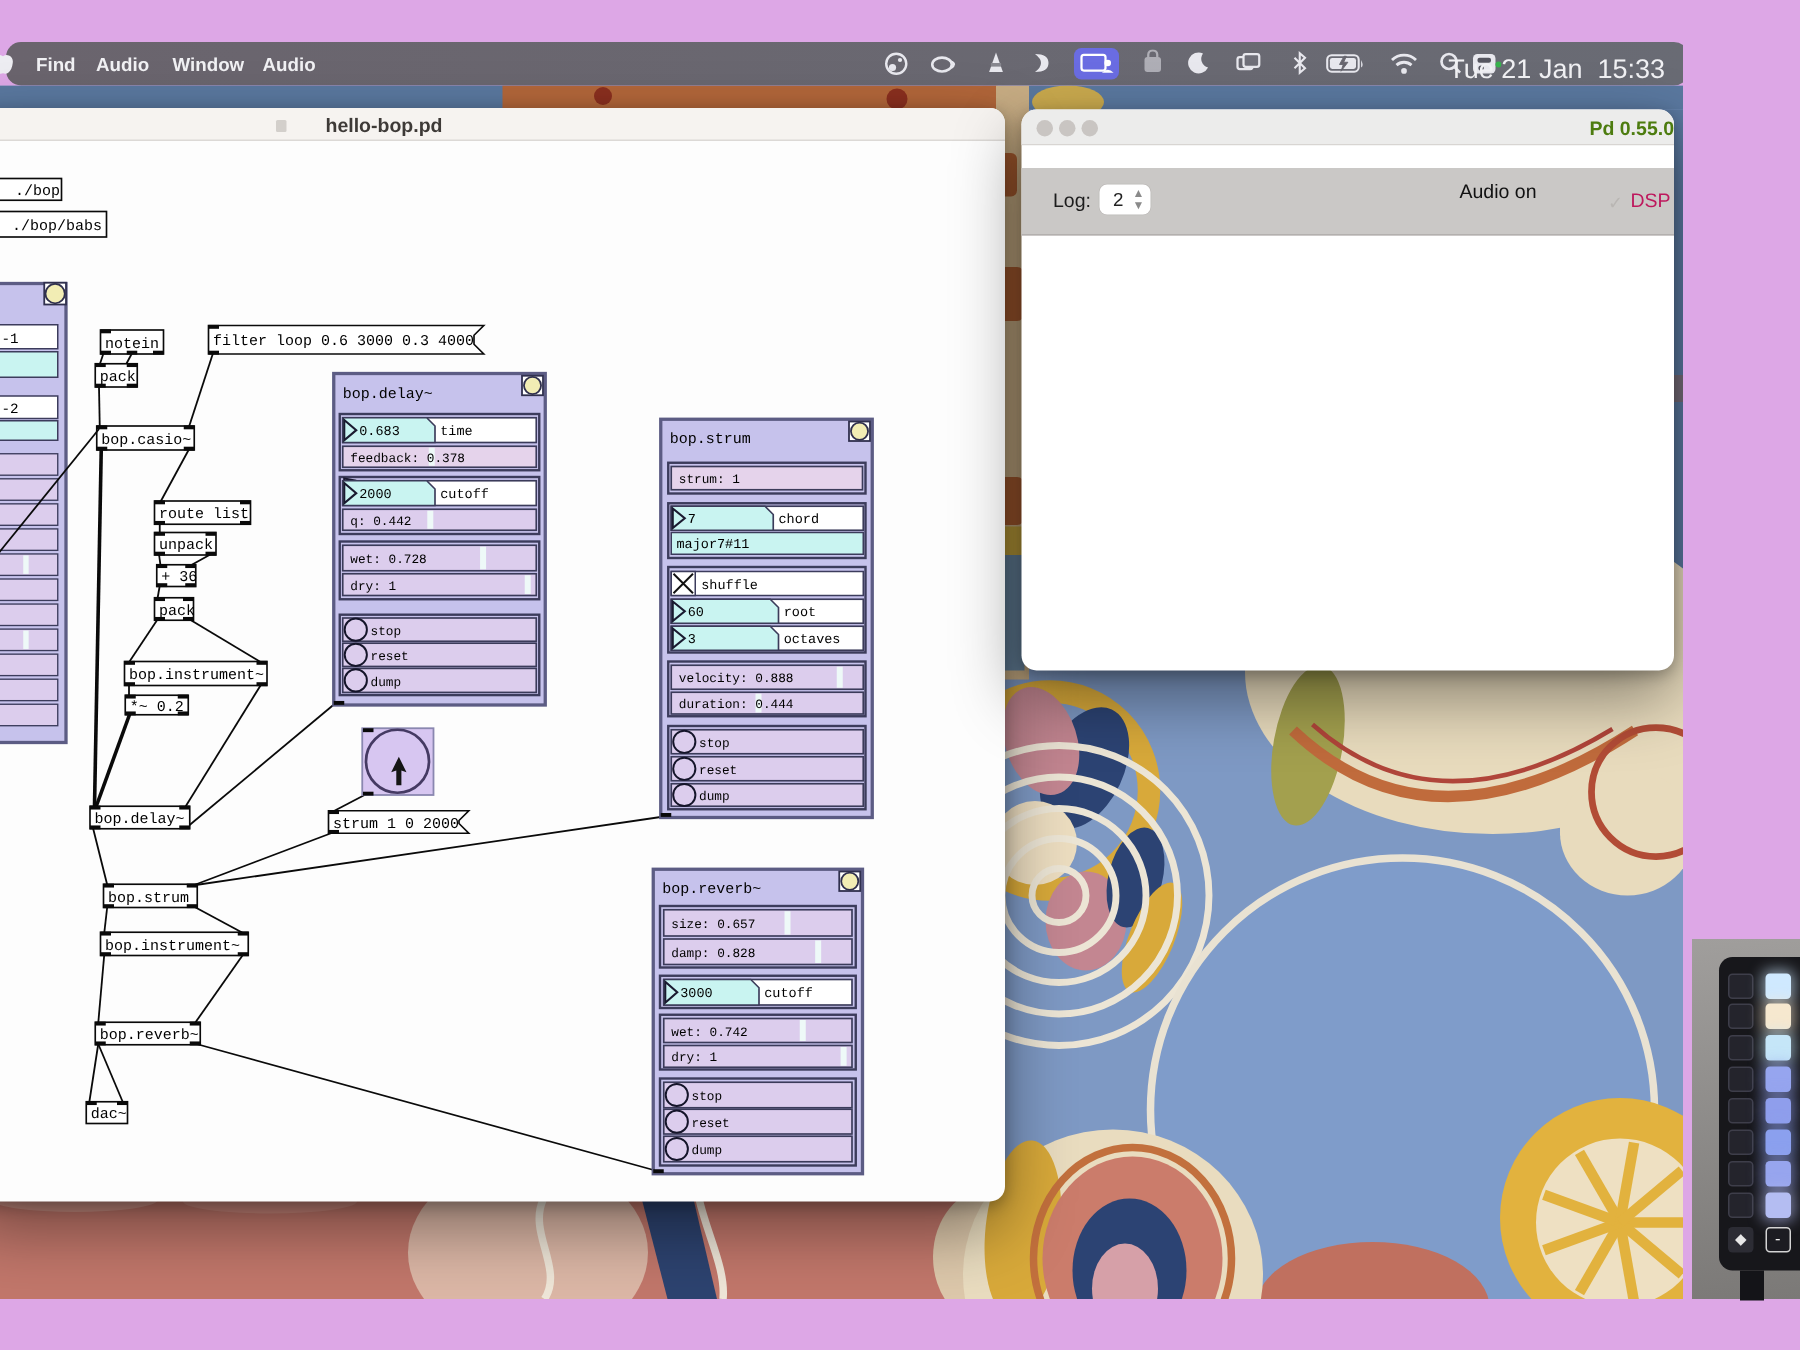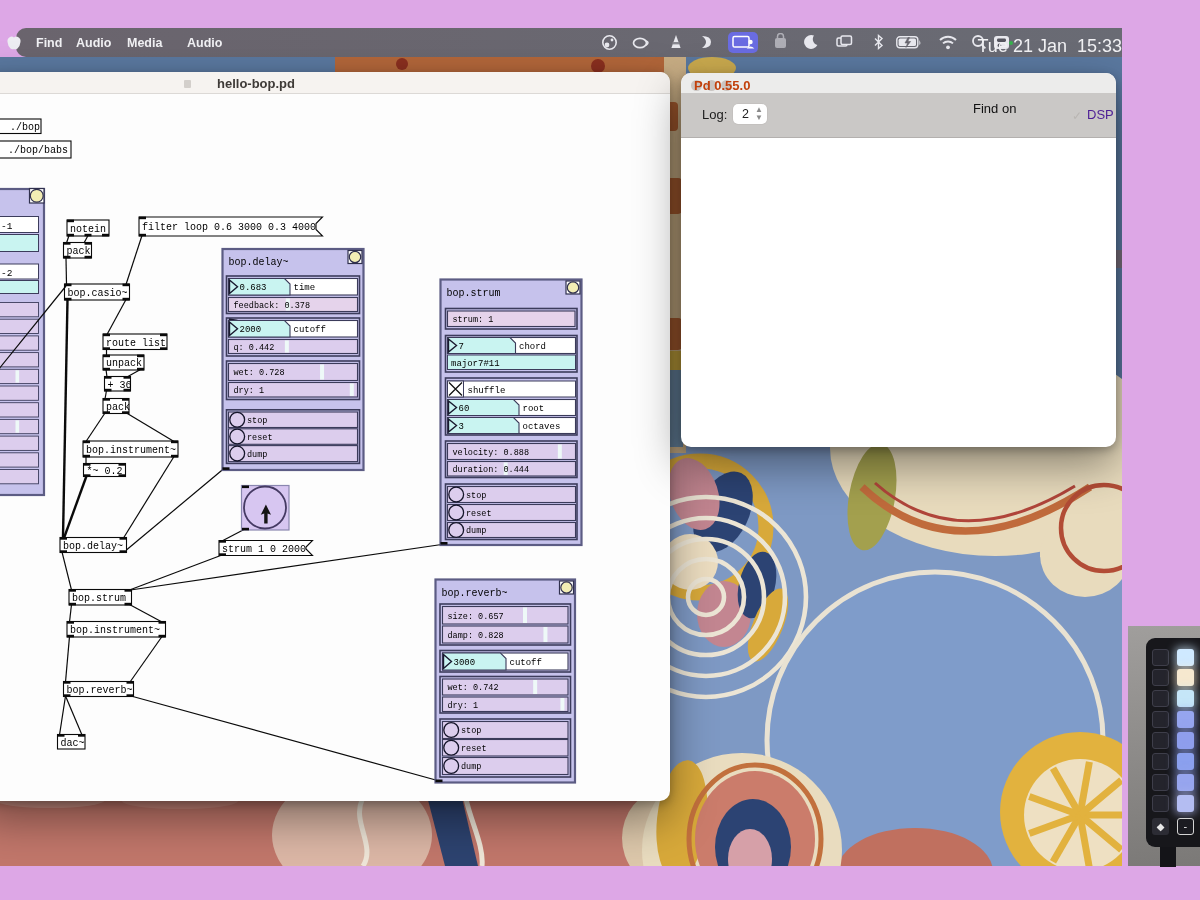--- a/index.html
+++ b/index.html
@@ -1,50 +1,50 @@
 <!DOCTYPE html>
 <html><head><meta charset="utf-8"><style>
 * { margin:0; padding:0; box-sizing:border-box; }
 html,body { width:1200px; height:900px; overflow:hidden; background:#dda7e6; font-family:"Liberation Sans", sans-serif; }
 #screen { position:absolute; left:0; top:28px; width:1122px; height:838px; overflow:hidden; }
-#menubar { position:absolute; left:16px; top:0; width:1122px; height:29px;
+#menubar { position:absolute; left:4px; top:0; width:1122px; height:29px;
   background:linear-gradient(to right,#6a646d,#696b74); color:#f1f1f4;border-radius:10px; }
 #menubar .m { position:absolute; top:7.5px; font-size:12.5px; font-weight:bold; }
 #clock { position:absolute; top:7.5px; right:16px; font-size:18px; font-weight:normal; color:#f1f1f4; }
 #desk { position:absolute; left:0; top:29px; }
 .win { position:absolute; border-radius:10px; box-shadow:0 18px 45px rgba(0,0,0,.42), 0 3px 10px rgba(0,0,0,.28); }
 #patchwin { left:-22px; top:44px; width:692px; height:729px; background:#fdfdfd; overflow:hidden; }
 #patchtitle { position:absolute; left:0; top:0; width:100%; height:22px; background:#f6f3f0;
   border-bottom:1px solid #dcd9d6; }
 #patchtitle .t { position:absolute; left:198px; top:4px; width:160px; text-align:center;
   font-size:13px; font-weight:bold; color:#3e3a37; }
 #patchtitle .icon { position:absolute; left:206px; top:8px; width:7px; height:8px;
   background:#d3cfcb; border-radius:1px; }
 #conwin { left:681px; top:45px; width:435px; height:374px; background:#fff; }
 #contitle { position:absolute; left:0; top:0; width:100%; height:24px; background:#ececeb;
   border-radius:10px 10px 0 0; border-bottom:1px solid #d8d5d2; }
 #contitle .dot { position:absolute; top:6.5px; width:11px; height:11px; border-radius:50%; background:#c9c5c2; }
-#contitle .t { position:absolute; width:100%; text-align:left; top:4.5px; font-size:13px; font-weight:bold; color:#c2410c;padding-left:13px; }
-#contoolbar { position:absolute; left:0; top:20px; width:100%; height:45px; background:#cac8c6;
+#contitle .t { position:absolute; width:100%; text-align:right; top:4.5px; font-size:13px; font-weight:bold; color:#4d7c0f; }
+#contoolbar { position:absolute; left:0; top:39px; width:100%; height:45px; background:#cac8c6;
   border-bottom:1px solid #b3b0ae; }
 #deskphoto { position:absolute; left:1128px; top:625.5px; width:72px; height:240.5px;
   background:linear-gradient(175deg,#a09e9c,#7b7977); }
 #lp { position:absolute; left:18px; top:12.5px; width:54px; height:209px; background:#17171b;
   border-radius:9px 0 0 9px; }
 #cable { position:absolute; left:32px; top:221px; width:16px; height:20px; background:#141418; }
 </style></head>
 <body>
 <div id="screen">
   <div id="menubar">
     <svg width="14" height="16" viewBox="0 0 14 16" style="position:absolute;left:-9px;top:6px">
         <path d="M7,3.5 q2,-1.5 4,-0.5 q3,1.5 2.5,5 q-0.5,4.5 -3,6.5 q-1.5,1.2 -3.5,0.4 q-2,0.8 -3.5,-0.4 q-2.5,-2 -3,-6.5 q-0.5,-3.5 2.5,-5 q2,-1 4,0.5 Z" fill="#ededf2"></path>
       </svg>
     <span class="m" style="left:20px">Find</span>
     <span class="m" style="left:60px">Audio</span>
-    <span class="m" style="left:111px">Media</span>
+    <span class="m" style="left:111px">Window</span>
     <span class="m" style="left:171px">Audio</span>
 
 <svg width="17" height="17" viewBox="0 0 17 17" style="position:absolute;left:585px;top:6px">
  <circle cx="8.5" cy="8.5" r="6.7" fill="none" stroke="#e8e8ee" stroke-width="1.6"></circle>
  <circle cx="6" cy="11" r="2.4" fill="#e8e8ee"></circle>
         <circle cx="11" cy="6" r="1.4" fill="#e8e8ee"></circle>
 </svg>
 <svg width="18" height="14" viewBox="0 0 18 14" style="position:absolute;left:616px;top:8px">
  <ellipse cx="8" cy="7" rx="6.5" ry="4.6" fill="none" stroke="#e8e8ee" stroke-width="1.7"></ellipse>
  <path d="M14,5 q4,1.5 0,4.4" fill="none" stroke="#e8e8ee" stroke-width="1.5"></path>
@@ -454,23 +454,23 @@
         <div class="dot" style="left:25px"></div>
         <div class="dot" style="left:40px"></div>
       <div class="t">Pd 0.55.0</div>
     </div>
     <div id="contoolbar">
       <span style="position:absolute;left:21px;top:14px;font-size:13px;color:#1c1c1c">Log:</span>
       <div style="position:absolute;left:52px;top:11px;width:34px;height:20px;background:#fff;border-radius:5px;box-shadow:0 0 0 0.5px #bdbab8">
         <span style="position:absolute;left:9px;top:3px;font-size:12.5px;color:#222">2</span>
         <span style="position:absolute;right:4px;top:1.5px;font-size:8px;color:#8a8a8a;line-height:8px">▲<br>▼</span>
       </div>
-      <span style="position:absolute;left:292px;top:8px;font-size:13px;color:#111">Find on</span>
+      <span style="position:absolute;left:292px;top:8px;font-size:13px;color:#111">Audio on</span>
       <span style="position:absolute;left:391px;top:16px;font-size:12px;color:#b9b6b3">✓</span>
-      <span style="position:absolute;left:406px;top:14px;font-size:13px;color:#4c1d95">DSP</span>
+      <span style="position:absolute;left:406px;top:14px;font-size:13px;color:#be185d">DSP</span>
     </div>
   </div>
 </div>
 <div id="deskphoto">
   <div id="lp">
       <div style="position:absolute;left:6px;top:10.5px;width:17px;height:17px;border-radius:3px;background:#24242c;border:1px solid #3e3e4a"></div>
 <div style="position:absolute;left:30.5px;top:10.5px;width:17.5px;height:17px;border-radius:3px;background:#cfe9ff;box-shadow:0 0 9px 2.5px #cfe9ff99"></div>
 <div style="position:absolute;left:6px;top:31.4px;width:17px;height:17px;border-radius:3px;background:#24242c;border:1px solid #3e3e4a"></div>
 <div style="position:absolute;left:30.5px;top:31.4px;width:17.5px;height:17px;border-radius:3px;background:#f6e8cf;box-shadow:0 0 9px 2.5px #f6e8cf99"></div>
 <div style="position:absolute;left:6px;top:52.3px;width:17px;height:17px;border-radius:3px;background:#24242c;border:1px solid #3e3e4a"></div>

